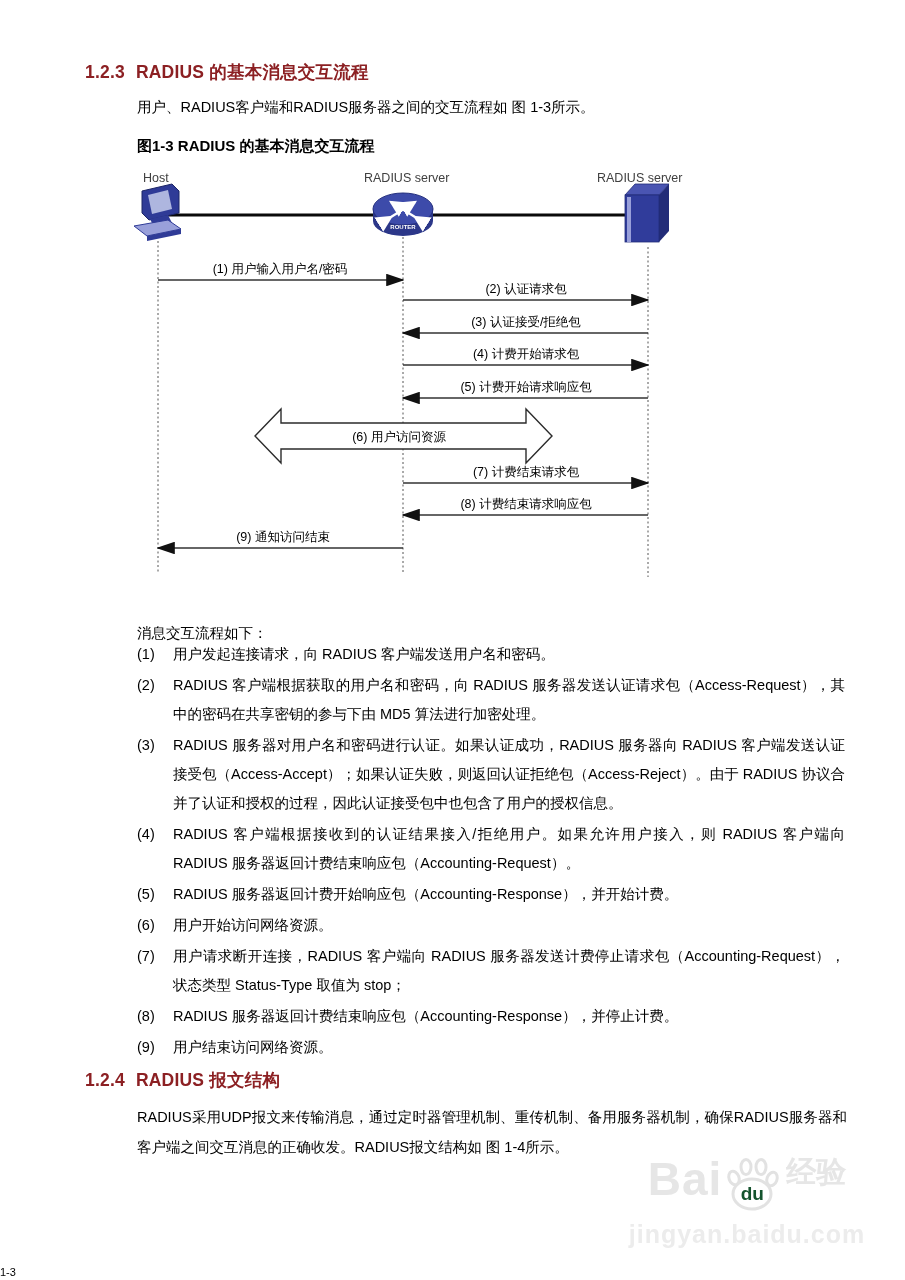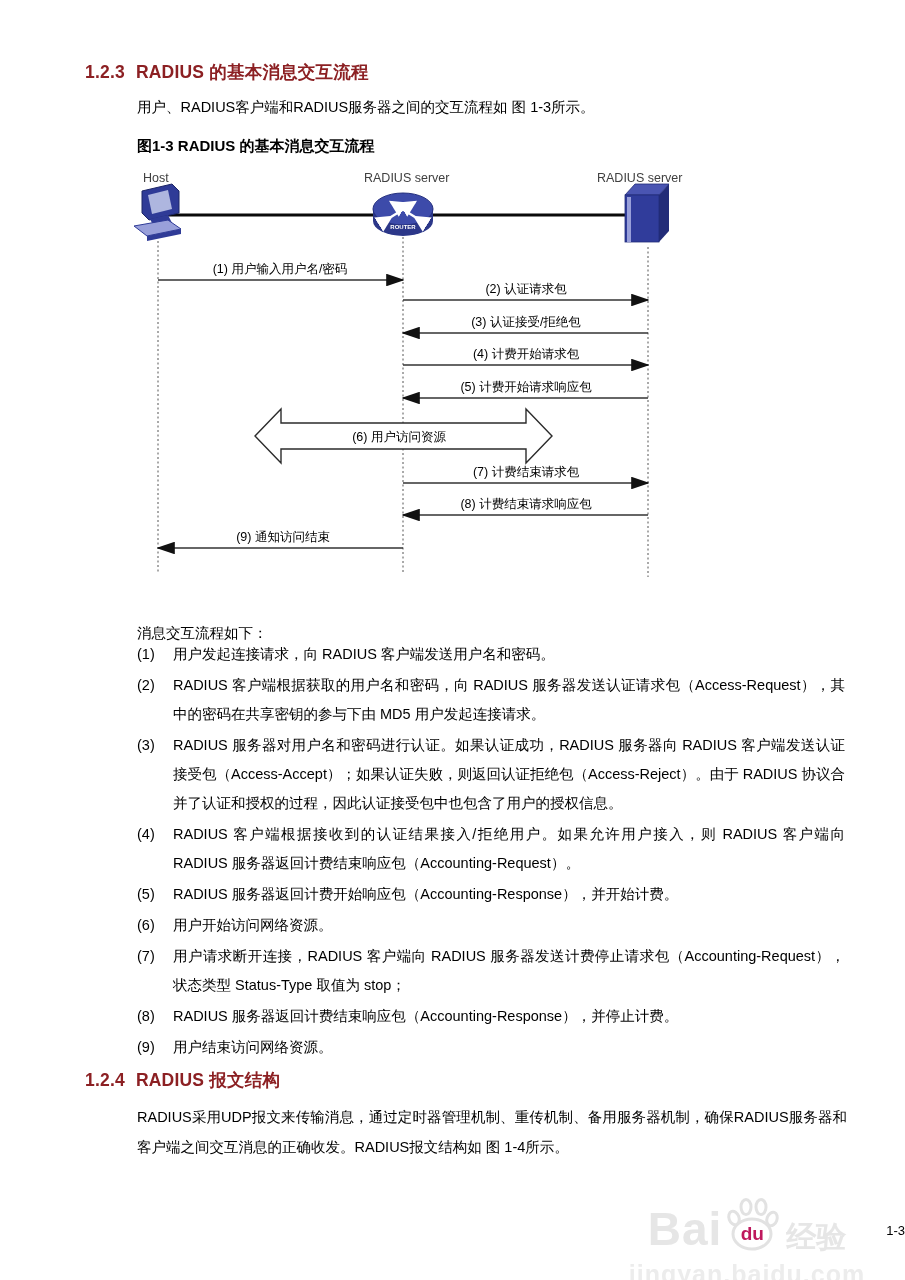--- a/index.html
+++ b/index.html
@@ -25,29 +25,29 @@
   .flow-lead { left:137px; top:605px; font-size:14.5px;margin-top:13px; }
 
   .flow-list { left:137px; top:640px; width:708px; }
   .flow-item { display:flex; margin-bottom:2px; font-size:14.5px; line-height:29px; }
   .fi-num { flex:none; width:36px; }
   .fi-text { flex:1; text-align:justify; }
 
   .para-124 { left:137px; top:1102px; width:710px; text-align:justify; }
 
   .watermark { right:8px; top:1156px; width:300px; text-align:center; color:#E6E6E6; }
-  .wm-row { display:flex; align-items:flex-end; justify-content:center; gap:1px;margin-top:40px; }
+  .wm-row { display:flex; justify-content:center; gap:1px; }
   .wm-bai { font-size:46px; font-weight:bold; line-height:1; letter-spacing:1px; }
   .wm-jy  { font-size:30px; font-weight:bold; line-height:1.05; margin-left:4px; }
   .wm-url { font-size:25px; font-weight:bold; color:#ECECEC; letter-spacing:1px; margin-top:8px; }
   .wm-paw { position:relative; width:58px; height:56px; flex:none; }
   .wm-du { position:absolute; left:50%; top:27px; transform:translateX(-50%);
-           font-size:19px; font-weight:bold; color:#be185d; }
+           font-size:19px; font-weight:bold; color:#14532d; }
 
-  .page-number { left:0; right:0; top:1223px; text-align:right; font-size:13px; }
+  .page-number { left:0; right:0; top:1266px; text-align:left; font-size:11px; }
 
   svg text { font-family:"Liberation Sans", sans-serif; }
 </style>
 </head>
 <body>
 
 <div class="abs sec-heading" style="top:60px;">
   <span class="num">1.2.3</span><span>RADIUS 的基本消息交互流程</span>
 </div>
 
@@ -122,21 +122,21 @@
 
 <div class="abs body-text flow-lead">消息交互流程如下：</div>
 
 <div class="abs flow-list">
   <div class="flow-item">
     <span class="fi-num">(1)</span>
     <span class="fi-text">用户发起连接请求，向 RADIUS 客户端发送用户名和密码。</span>
   </div>
   <div class="flow-item">
     <span class="fi-num">(2)</span>
-    <span class="fi-text">RADIUS 客户端根据获取的用户名和密码，向 RADIUS 服务器发送认证请求包（Access-Request），其中的密码在共享密钥的参与下由 MD5 用户发起连接请求。</span>
+    <span class="fi-text">RADIUS 客户端根据获取的用户名和密码，向 RADIUS 服务器发送认证请求包（Access-Request），其中的密码在共享密钥的参与下由 MD5 算法进行加密处理。</span>
   </div>
   <div class="flow-item">
     <span class="fi-num">(3)</span>
     <span class="fi-text">RADIUS 服务器对用户名和密码进行认证。如果认证成功，RADIUS 服务器向 RADIUS 客户端发送认证接受包（Access-Accept）；如果认证失败，则返回认证拒绝包（Access-Reject）。由于 RADIUS 协议合并了认证和授权的过程，因此认证接受包中也包含了用户的授权信息。</span>
   </div>
   <div class="flow-item">
     <span class="fi-num">(4)</span>
     <span class="fi-text">RADIUS 客户端根据接收到的认证结果接入/拒绝用户。如果允许用户接入，则 RADIUS 客户端向 RADIUS 服务器返回计费结束响应包（Accounting-Request）。</span>
   </div>
   <div class="flow-item">

